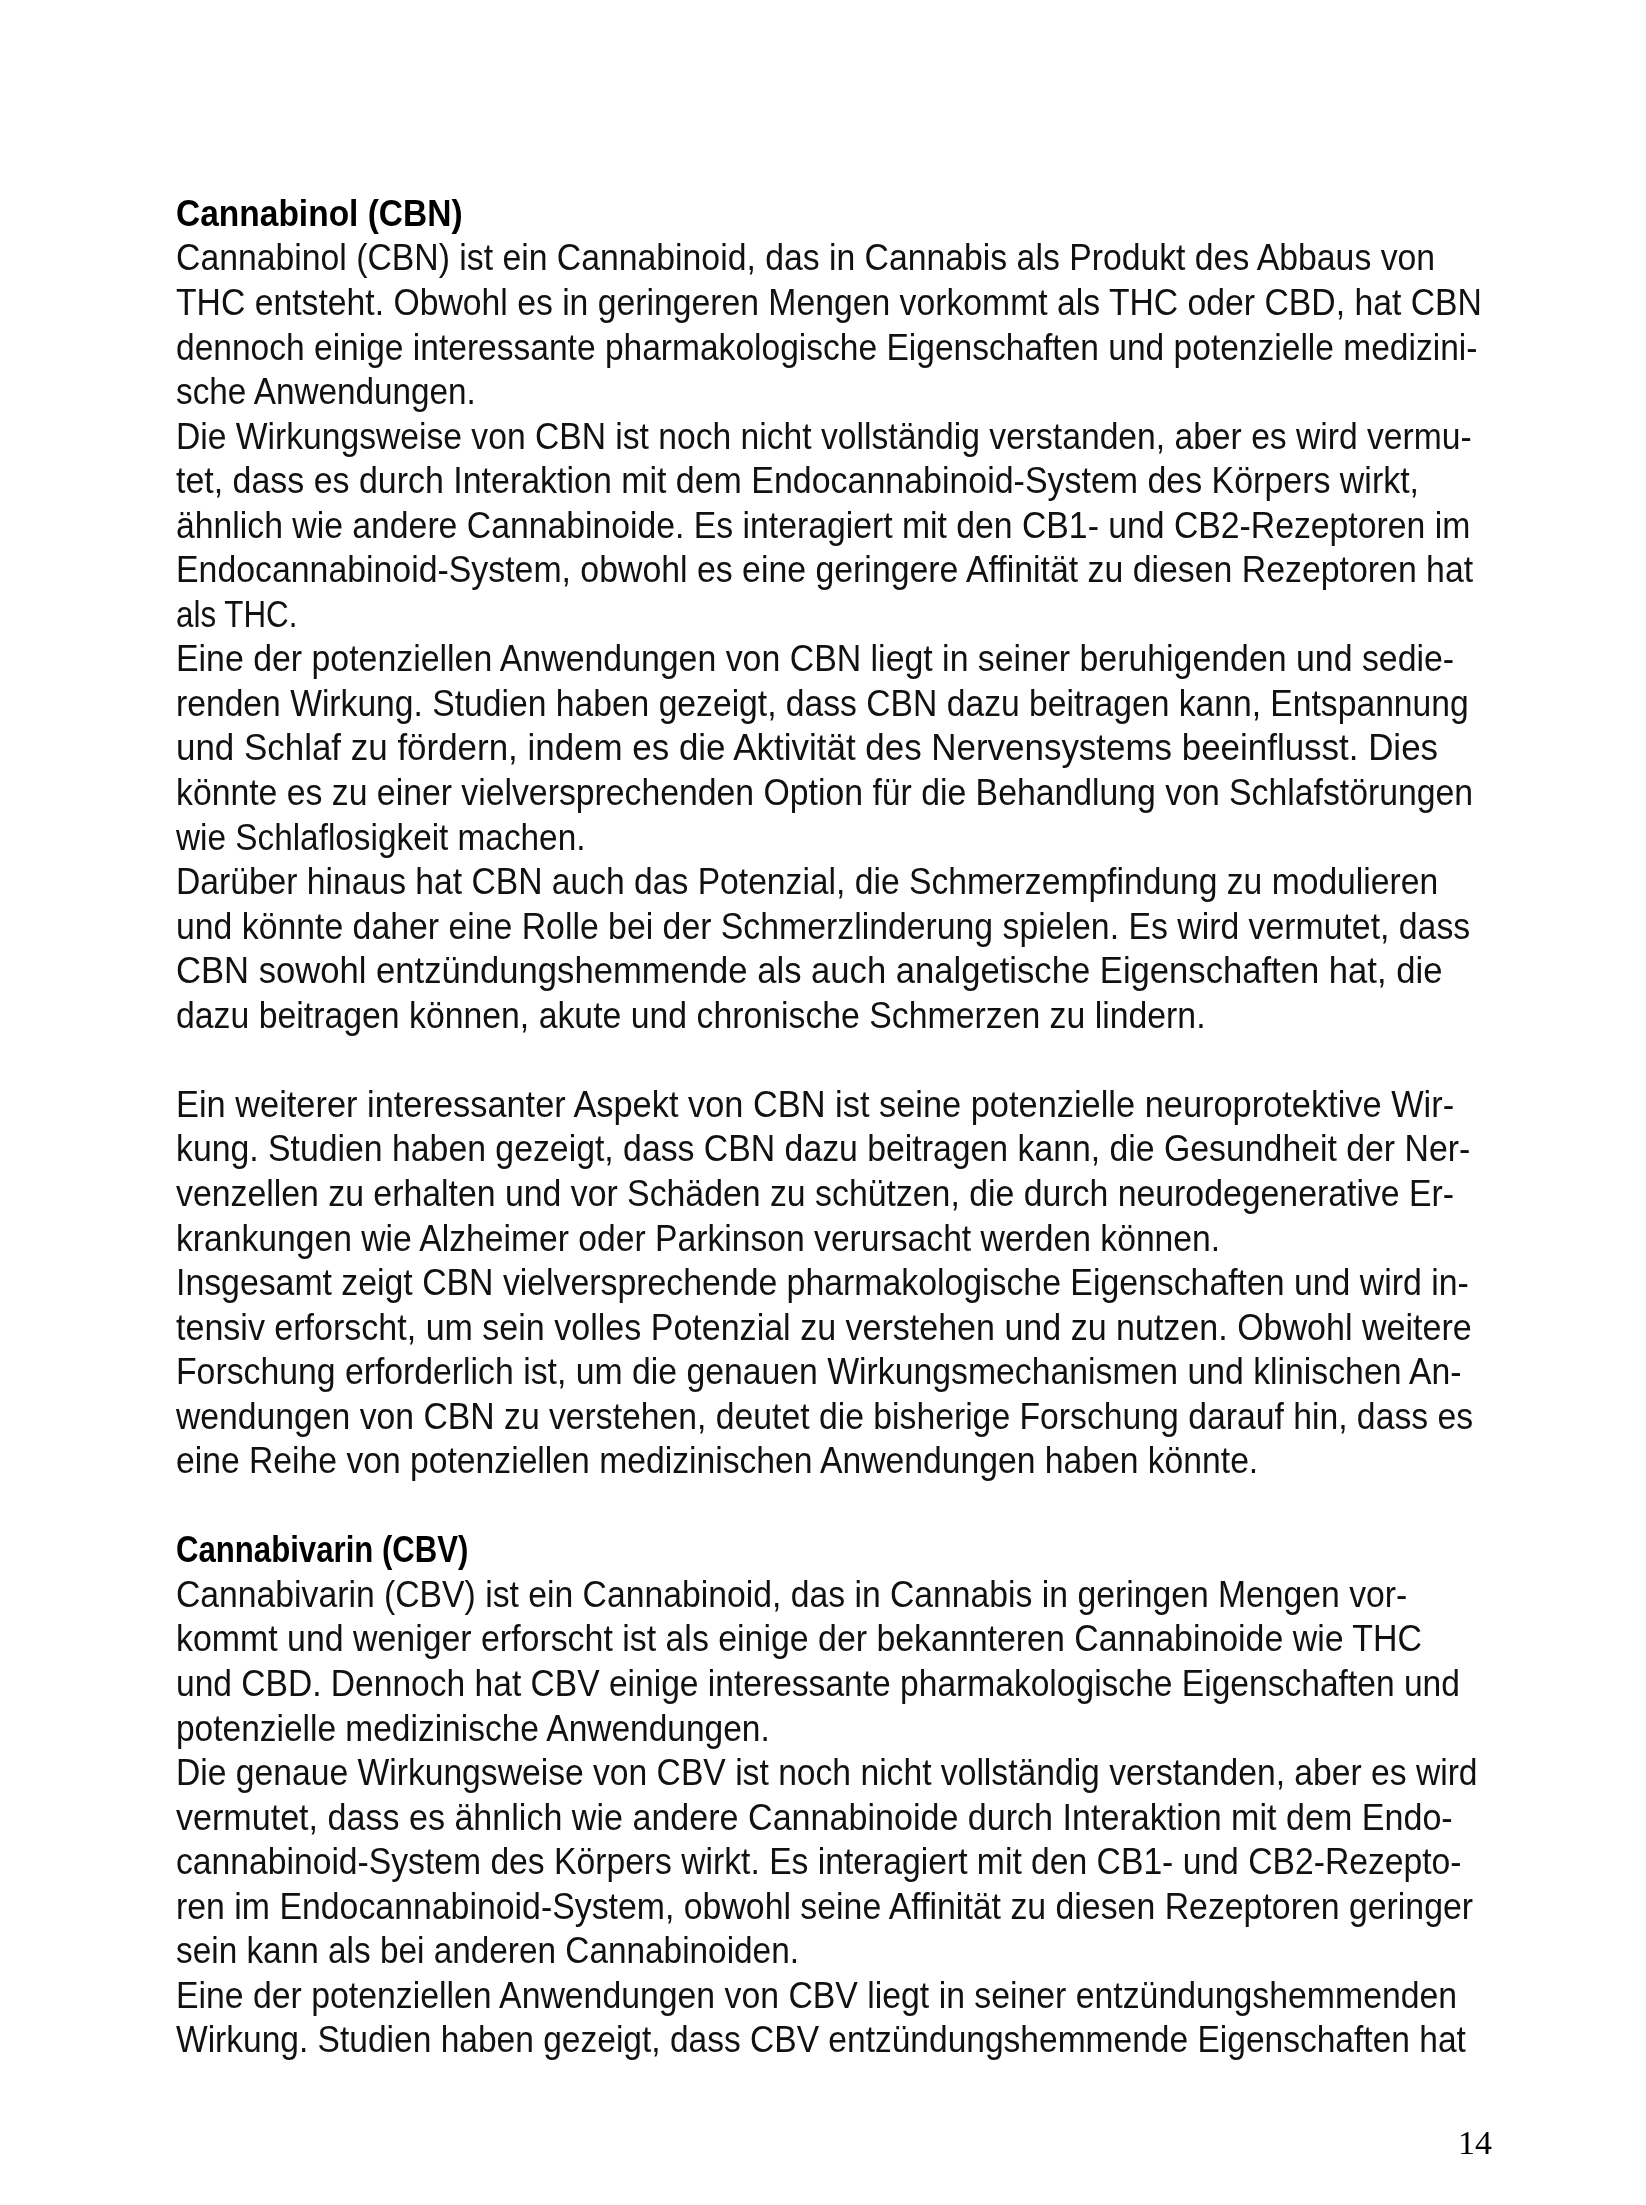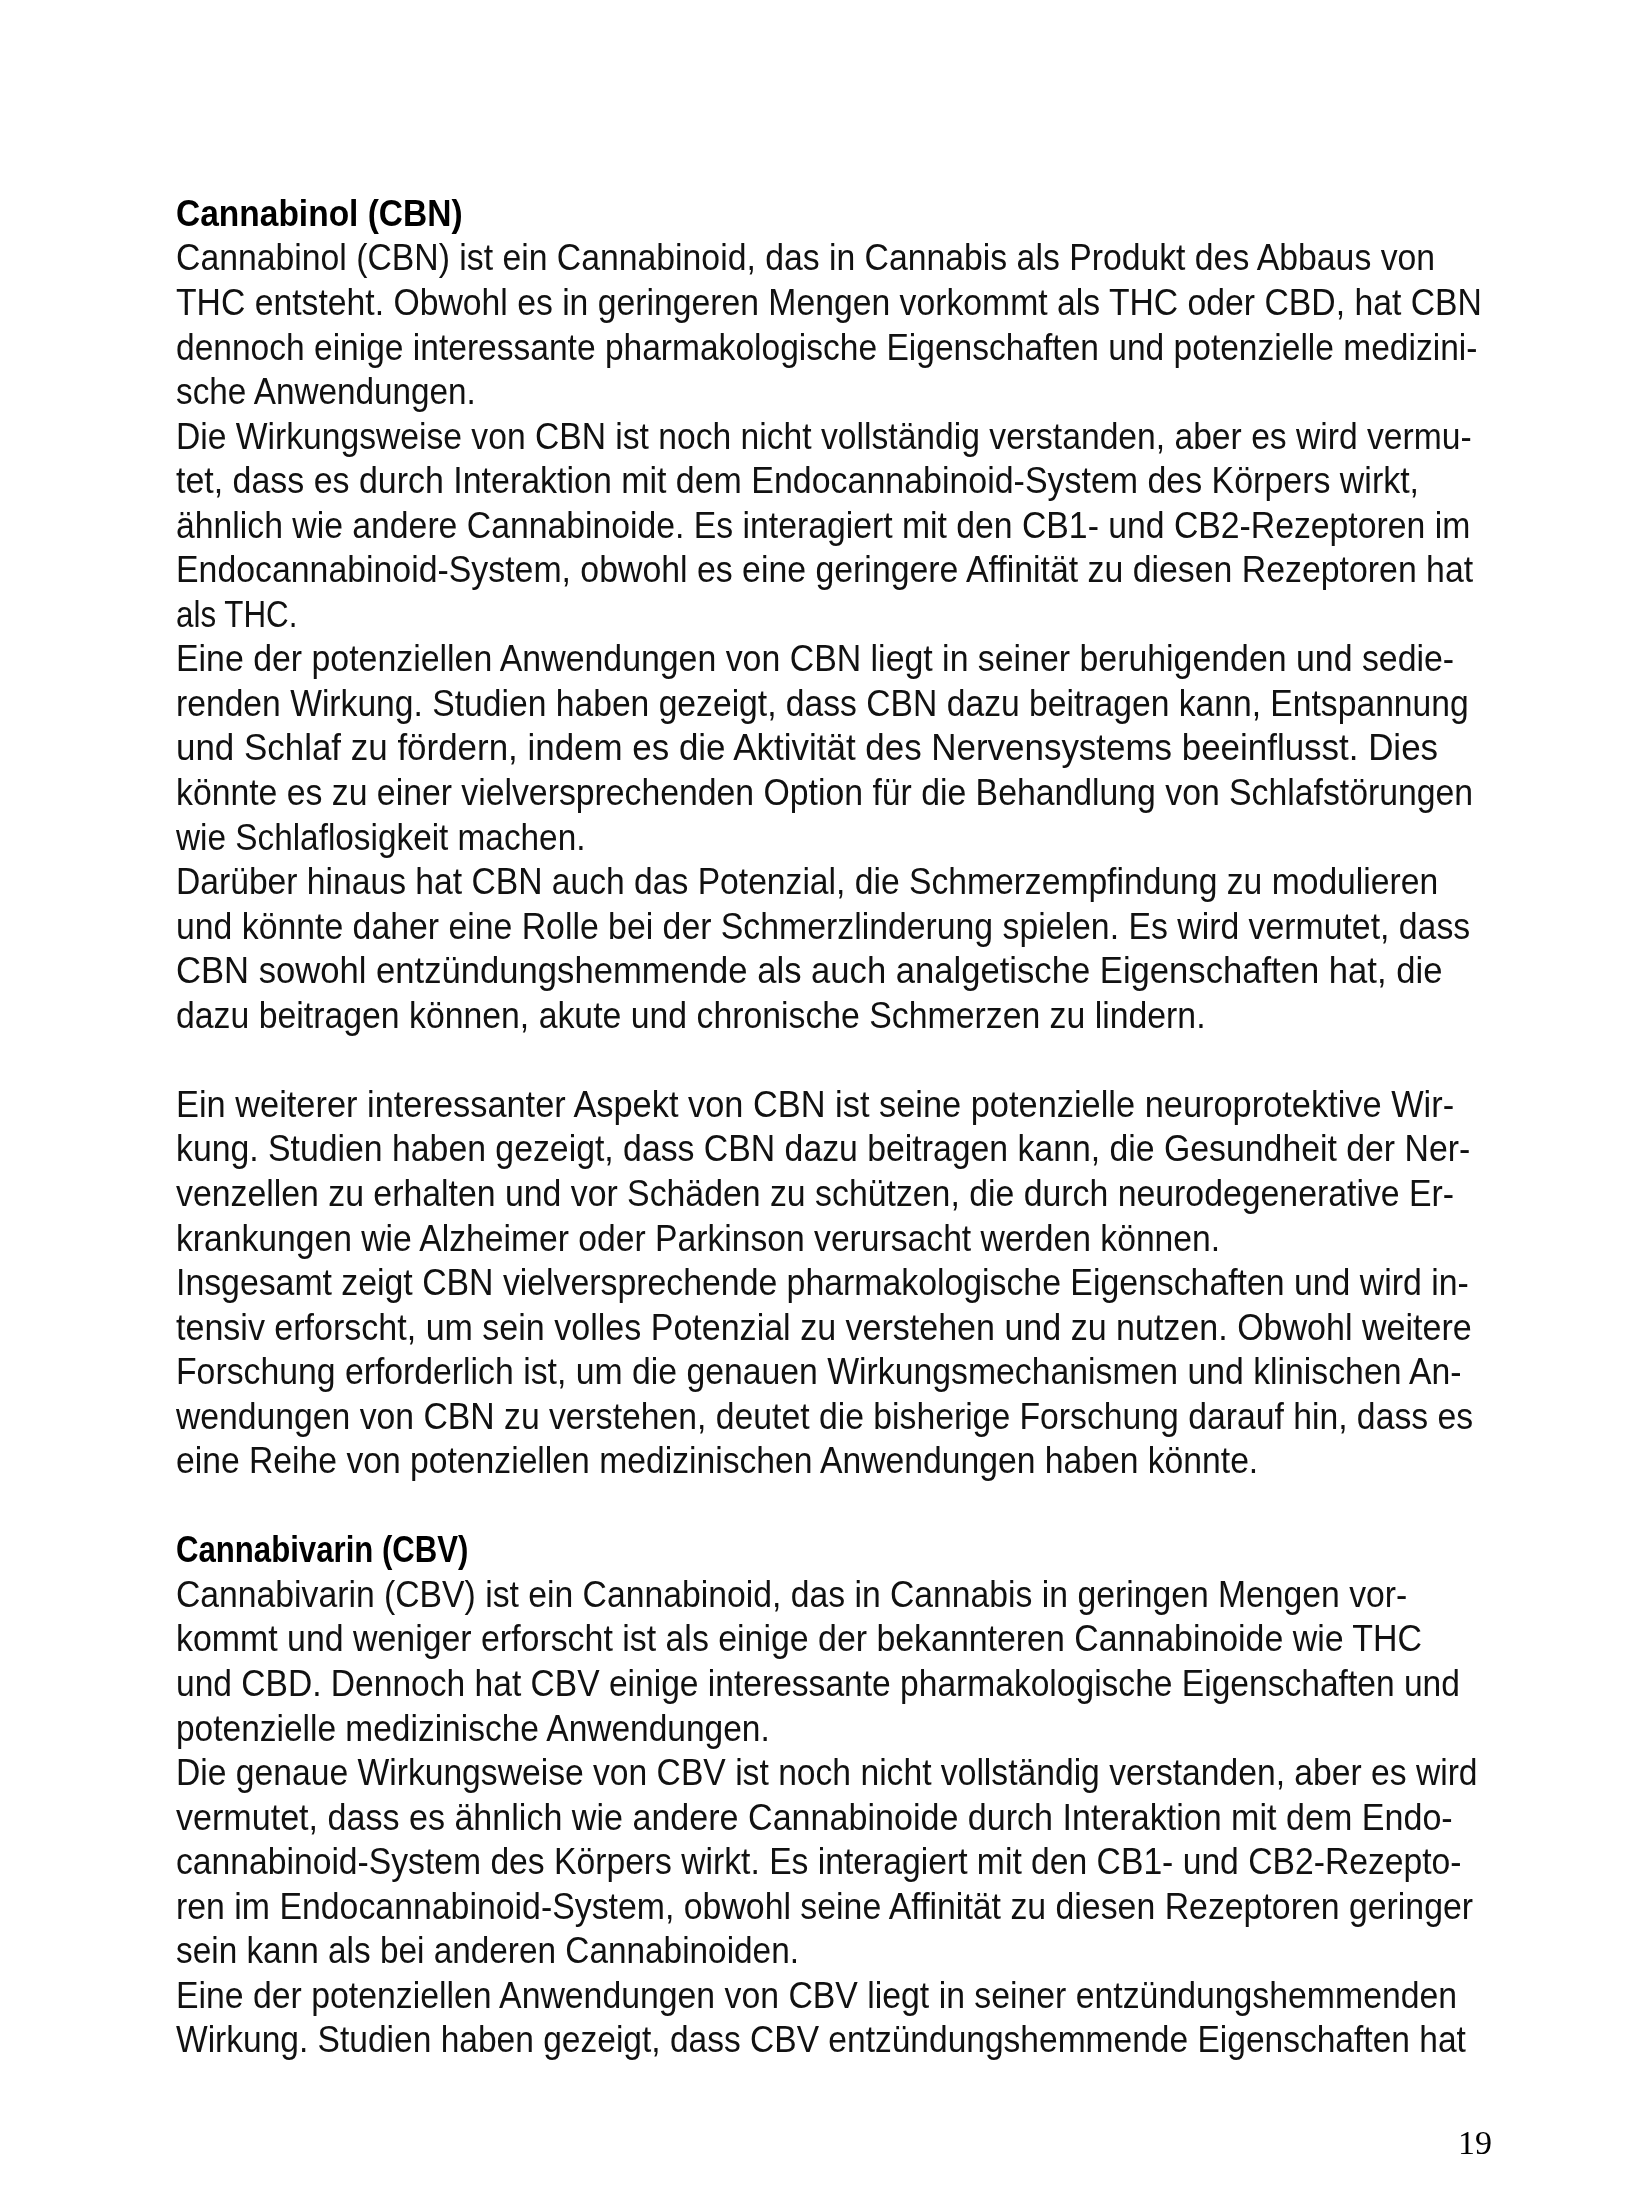--- a/index.html
+++ b/index.html
@@ -67,15 +67,15 @@
 
   <div class="ln" style="top: 1754px; transform: scaleX(0.9093);">Die genaue Wirkungsweise von CBV ist noch nicht vollständig verstanden, aber es wird</div>
   <div class="ln" style="top: 1799px; transform: scaleX(0.921);">vermutet, dass es ähnlich wie andere Cannabinoide durch Interaktion mit dem Endo-</div>
   <div class="ln" style="top: 1843px; transform: scaleX(0.9099);">cannabinoid-System des Körpers wirkt. Es interagiert mit den CB1- und CB2-Rezepto-</div>
   <div class="ln" style="top: 1888px; transform: scaleX(0.9144);">ren im Endocannabinoid-System, obwohl seine Affinität zu diesen Rezeptoren geringer</div>
   <div class="ln" style="top: 1932px; transform: scaleX(0.9013);">sein kann als bei anderen Cannabinoiden.</div>
 
   <div class="ln" style="top: 1977px; transform: scaleX(0.9132);">Eine der potenziellen Anwendungen von CBV liegt in seiner entzündungshemmenden</div>
   <div class="ln" style="top: 2021px; transform: scaleX(0.9062);">Wirkung. Studien haben gezeigt, dass CBV entzündungshemmende Eigenschaften hat</div>
 
-  <div class="pagenum">19</div>
+  <div class="pagenum">14</div>
 </div>
 
 
 </body></html>

